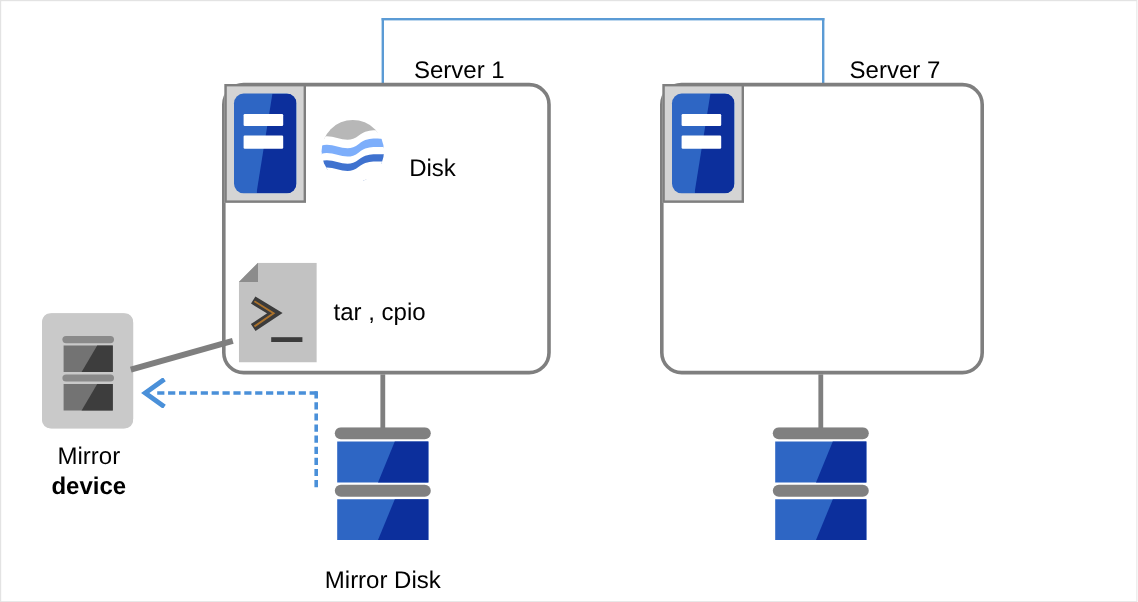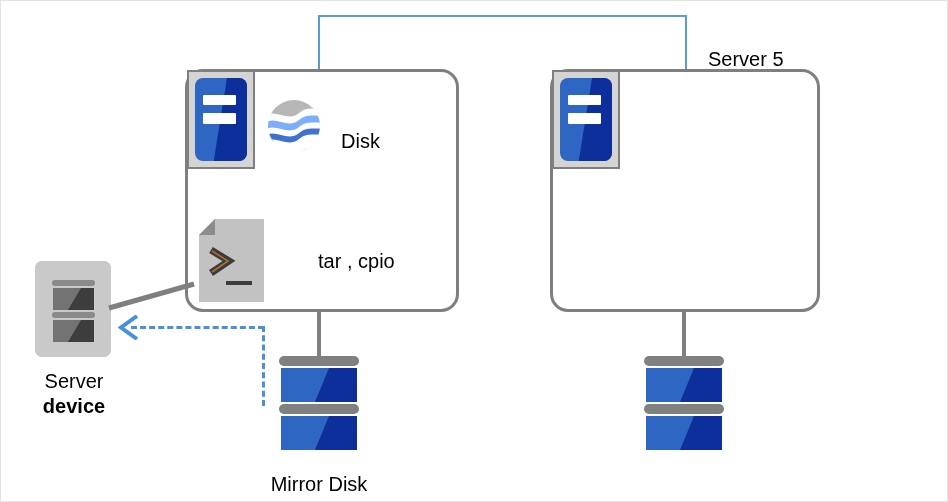--- a/index.html
+++ b/index.html
@@ -104,20 +104,21 @@
     width: 0;
   }
 </style>
 </head>
 <body>
 
 <div id="canvas">
 
   <div class="abs interconnect" style="left:317px; top:14px; width:369px; height:55px;"></div>
 
+  <div class="abs label" style="left:344px; top:45px; width:160px;">Server 1</div>
 
   <div class="abs server-box" style="left:184px; top:68px; width:274px; height:243px;"></div>
 
   <div class="abs server-icon" style="left:186px; top:69px; width:68px; height:99px;">
     <div class="body">
       <div class="shade"></div>
       <div class="bar b1"></div>
       <div class="bar b2"></div>
     </div>
   </div>
@@ -147,23 +148,23 @@
   <div class="abs" style="left:198px; top:218px; width:65px; height:83px;">
     <svg class="script-icon" width="65" height="83" viewBox="0 0 65 83">
       <path d="M16 0 L65 0 L65 83 L0 83 L0 16 Z" fill="#c2c2c2"></path>
       <path d="M16 0 L16 16 L0 16 Z" fill="#8c8c8c"></path>
       <path d="M12 31 L30 42 L12 54" fill="none" stroke="#3b3b3b" stroke-width="7" stroke-linejoin="miter"></path>
       <path d="M13 32 L29 42 L13 53" fill="none" stroke="#c07d2a" stroke-width="1.6" stroke-linejoin="miter" opacity="0.85"></path>
       <rect x="27" y="62" width="26" height="4" fill="#3b3b3b"></rect>
     </svg>
   </div>
 
-  <div class="abs label" style="left:277px; top:247px; width:170px;margin-left:40px;">tar , cpio</div>
-
-  <div class="abs label" style="left:707px; top:45px; width:160px;">Server 5</div>
+  <div class="abs label" style="left:277px; top:247px; width:170px;">tar , cpio</div>
+
+  <div class="abs label" style="left:707px; top:45px; width:160px;">Server 7</div>
 
   <div class="abs server-box" style="left:549px; top:68px; width:270px; height:243px;"></div>
 
   <div class="abs server-icon" style="left:551px; top:69px; width:68px; height:99px;">
     <div class="body">
       <div class="shade"></div>
       <div class="bar b1"></div>
       <div class="bar b2"></div>
     </div>
   </div>
@@ -198,21 +199,21 @@
     <svg width="76" height="96" viewBox="0 0 76 96">
       <rect x="0" y="0" width="76" height="96" rx="7" fill="#c9c9c9"></rect>
       <rect x="17" y="19" width="43" height="6" rx="3" fill="#8a8a8a"></rect>
       <path d="M18 27 L59 27 L59 49 L18 49 Z" fill="#737373"></path>
       <path d="M46 27 L59 27 L59 49 L33 49 Z" fill="#3d3d3d"></path>
       <rect x="17" y="51" width="43" height="6" rx="3" fill="#8a8a8a"></rect>
       <path d="M18 59 L59 59 L59 81 L18 81 Z" fill="#737373"></path>
       <path d="M46 59 L59 59 L59 81 L33 81 Z" fill="#3d3d3d"></path>
     </svg>
   </div>
-  <div class="abs label center" style="left:12px; top:367px; width:122px;">Server</div>
+  <div class="abs label center" style="left:12px; top:367px; width:122px;">Mirror</div>
   <div class="abs label center" style="left:12px; top:392px; width:122px;font-weight:bold;">device</div>
 
   <div class="abs" style="left:105px; top:275px; width:92px; height:38px;">
     <svg width="92" height="38" viewBox="0 0 92 38">
       <line x1="3" y1="32" x2="88" y2="8" stroke="#7f7f7f" stroke-width="5"></line>
     </svg>
   </div>
 
   <div class="abs dash-v" style="left:261px; top:325px; height:80px;"></div>
   <div class="abs dash-h" style="left:130px; top:325px; width:133px;"></div>

